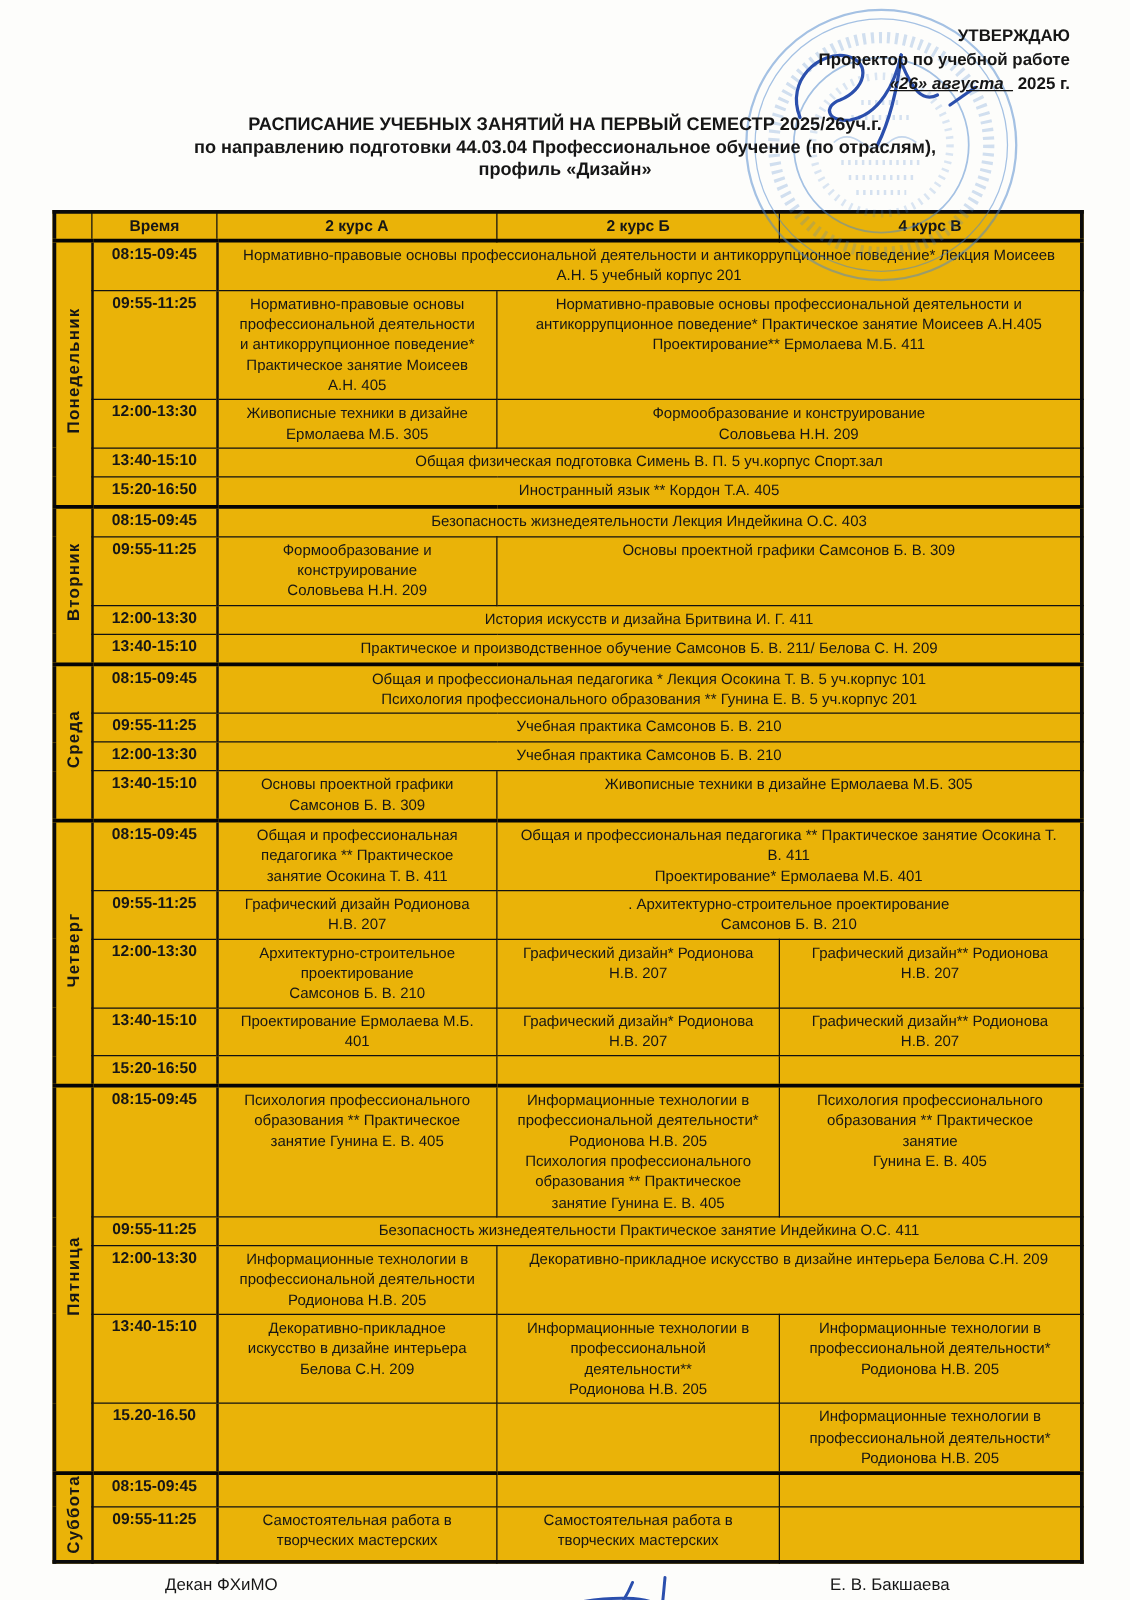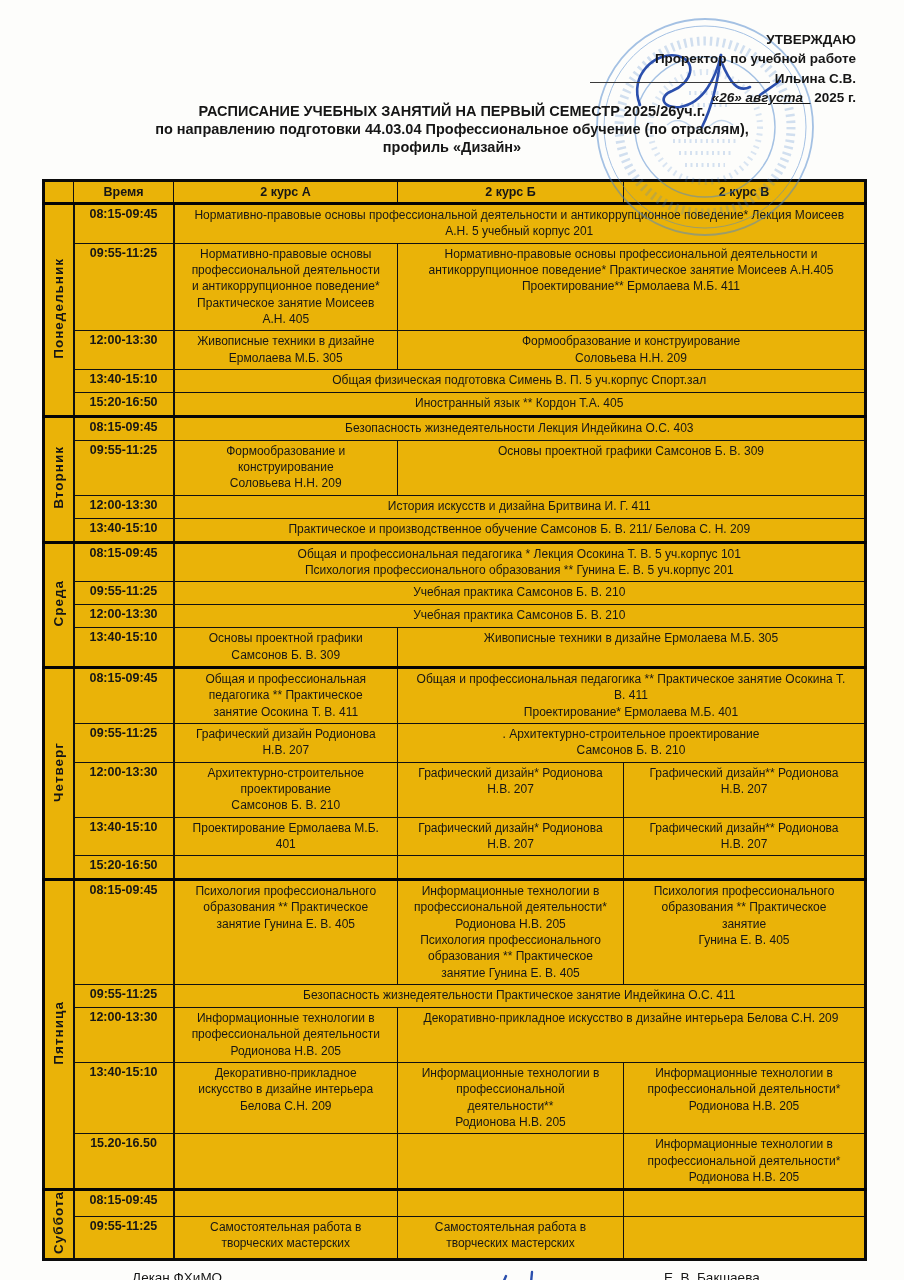--- a/index.html
+++ b/index.html
@@ -5,21 +5,21 @@
   html, body {
     margin: 0; padding: 0;
     width: 904px; height: 1280px;
     background: #fdfdfb;
     overflow: hidden;
     font-family: "Liberation Sans", sans-serif;
     color: #161616;
     position: relative;
   }
   
-  .header-area { position: relative; height: 168px; margin-top: 11px; }
+  .header-area { position: relative; height: 168px; }
   .approval {
     position: absolute; top: 20px; right: 48px;
     text-align: right; font-weight: 700; font-size: 13.5px; line-height: 1.4;
     z-index: 3;
   }
   .sig-underline {
     display: inline-block; width: 180px; height: 13px;
     border-bottom: 1.5px solid #3a3a3a; margin-right: 5px;
   }
   .date-u { text-decoration: underline; font-style: italic; }
@@ -95,21 +95,20 @@
       <path d="M22,64 C10,34 38,10 60,15 C80,20 74,42 54,50 C40,55 44,68 62,66 C86,62 98,36 103,14"></path>
       <path d="M103,14 C100,40 94,66 84,86"></path>
       <path d="M103,20 C112,42 120,52 132,46"></path>
       <path d="M142,54 L162,40"></path>
     </g>
   </svg>
 
   <div class="approval">
     <div>УТВЕРЖДАЮ</div>
     <div>Проректор по учебной работе</div>
-    <div><span class="sig-underline"></span><span>Ильина С.В.</span></div>
     <div><span class="date-u">«26» августа_</span> <span>2025 г.</span></div>
   </div>
 
   <div class="title-block">
     <div>РАСПИСАНИЕ УЧЕБНЫХ ЗАНЯТИЙ НА ПЕРВЫЙ СЕМЕСТР 2025/26уч.г.</div>
     <div>по направлению подготовки 44.03.04 Профессиональное обучение (по отраслям),</div>
     <div>профиль «Дизайн»</div>
   </div>
 </div>
 
@@ -120,21 +119,21 @@
       <col class="c-a">
       <col class="c-b">
       <col class="c-v">
   </colgroup>
   <thead>
     <tr>
       <th></th>
       <th>Время</th>
       <th>2 курс А</th>
       <th>2 курс Б</th>
-      <th>2 курс В</th>
+      <th>4 курс В</th>
     </tr>
   </thead>
   <tbody>
       <tr class="day-start">
         <td class="day-cell" rowspan="5"><span class="day-text">Понедельник</span></td>
         <td class="time-cell">08:15-09:45</td>
         <td class="lesson-cell" colspan="3">Нормативно-правовые основы профессиональной деятельности и антикоррупционное поведение* Лекция Моисеев А.Н.  5 учебный корпус 201</td>
       </tr>
       <tr>
         <td class="time-cell">09:55-11:25</td>

